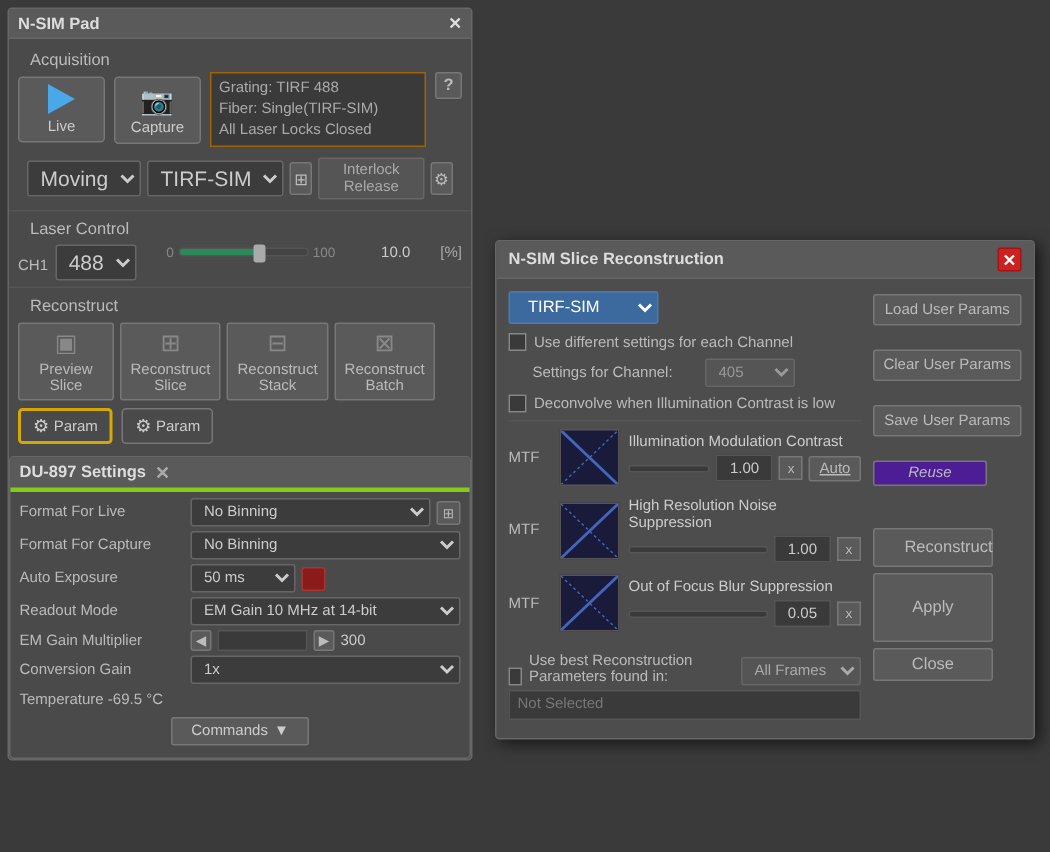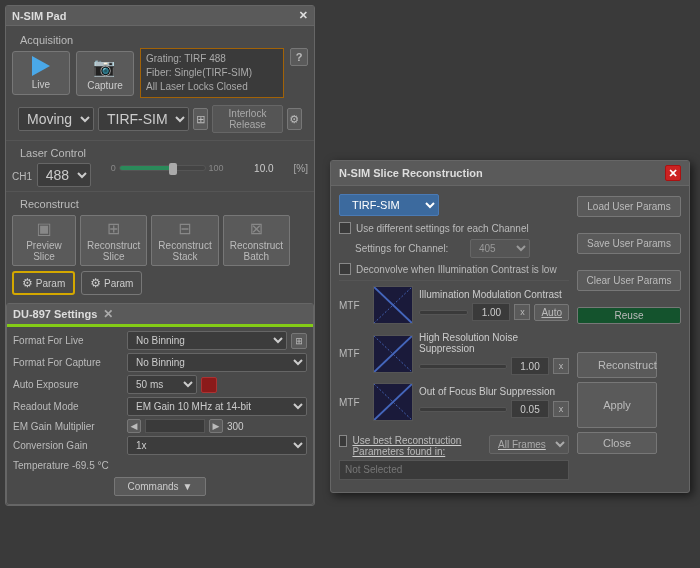--- a/index.html
+++ b/index.html
@@ -518,28 +518,29 @@
       background: #5a5a5a;
       border: 1px solid #777;
       color: #bbb;
       padding: 2px 6px;
       font-size: 10px;
       cursor: pointer;
       border-radius: 2px;
       text-decoration: underline;
     }
     .reuse-btn {
-      background: #14532d;
+      background: #4c1d95;
       border: 1px solid #777;
       color: #bbb;
       padding: 2px 8px;
       font-size: 10px;
       cursor: pointer;
       border-radius: 2px;
-      width: 104px;
+      width: 76px;
+      font-style: italic;
     }
     .rp-btn {
       background: #5a5a5a;
       border: 1px solid #777;
       color: #bbb;
       padding: 4px 6px;
       font-size: 10px;
       cursor: pointer;
       border-radius: 2px;
       text-align: center;
@@ -548,24 +549,23 @@
     .main-content-row {
       display: flex;
       gap: 8px;
     }
     .main-left { flex: 1; }
     .main-right { display: flex; flex-direction: column; gap: 16px; justify-content: flex-start; padding-top: 2px; }
 
     
     .best-recon-row {
       display: flex;
-      align-items: flex-start;
+      align-items: flex-end;
       gap: 5px;
       margin: 14px 0 3px;
-      text-decoration: underline;
     }
     .best-recon-dropdown {
       background: #555;
       border: 1px solid #666;
       color: #aaa;
       padding: 2px 4px;
       font-size: 10px;
       border-radius: 2px;
       cursor: pointer;
       min-width: 80px;
@@ -869,22 +869,22 @@
           <span class="cb-label">Use best Reconstruction Parameters found in:</span>
           <select class="best-recon-dropdown">
             <option>All Frames</option>
           </select>
         </div>
         <div class="not-selected-box">Not Selected</div>
       </div>
 
       <div class="main-right">
         <button class="rp-btn">Load User Params</button>
+        <button class="rp-btn">Clear User Params</button>
         <button class="rp-btn">Save User Params</button>
-        <button class="rp-btn">Clear User Params</button>
         <button class="reuse-btn">Reuse</button>
         <div style="margin-top:auto;display:flex;flex-direction:column;gap:4px;margin-top:12px;">
           <button class="reconstruct-big-btn">Reconstruct</button>
           <button class="apply-btn">Apply</button>
           <button class="close-btn">Close</button>
         </div>
       </div>
     </div>
   </div>
 </div>

